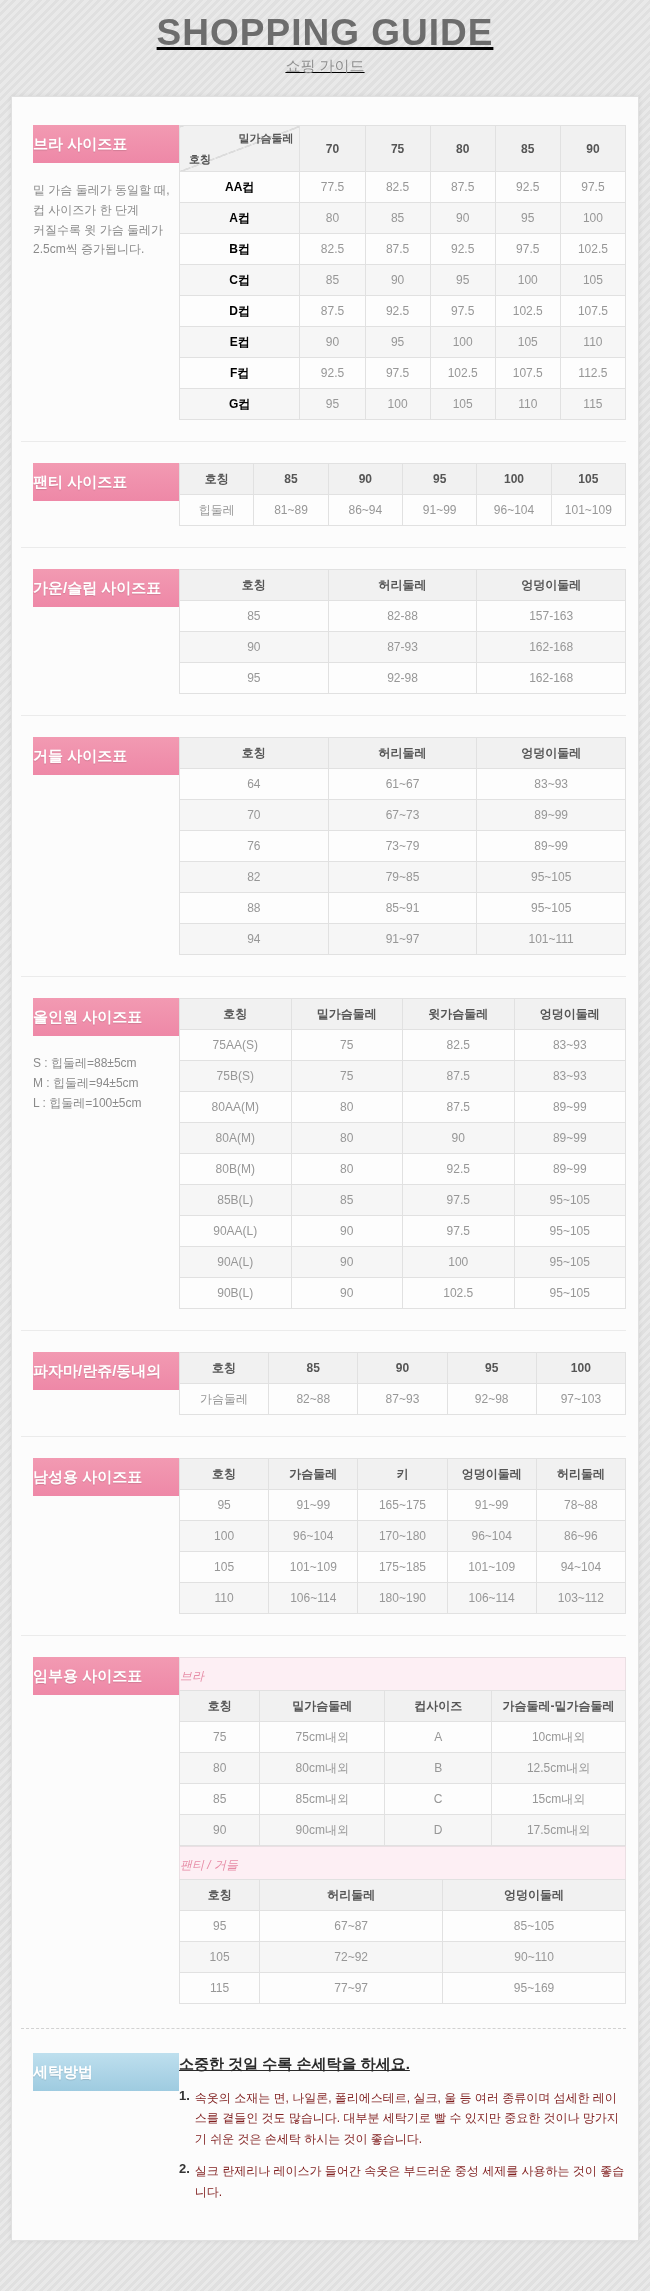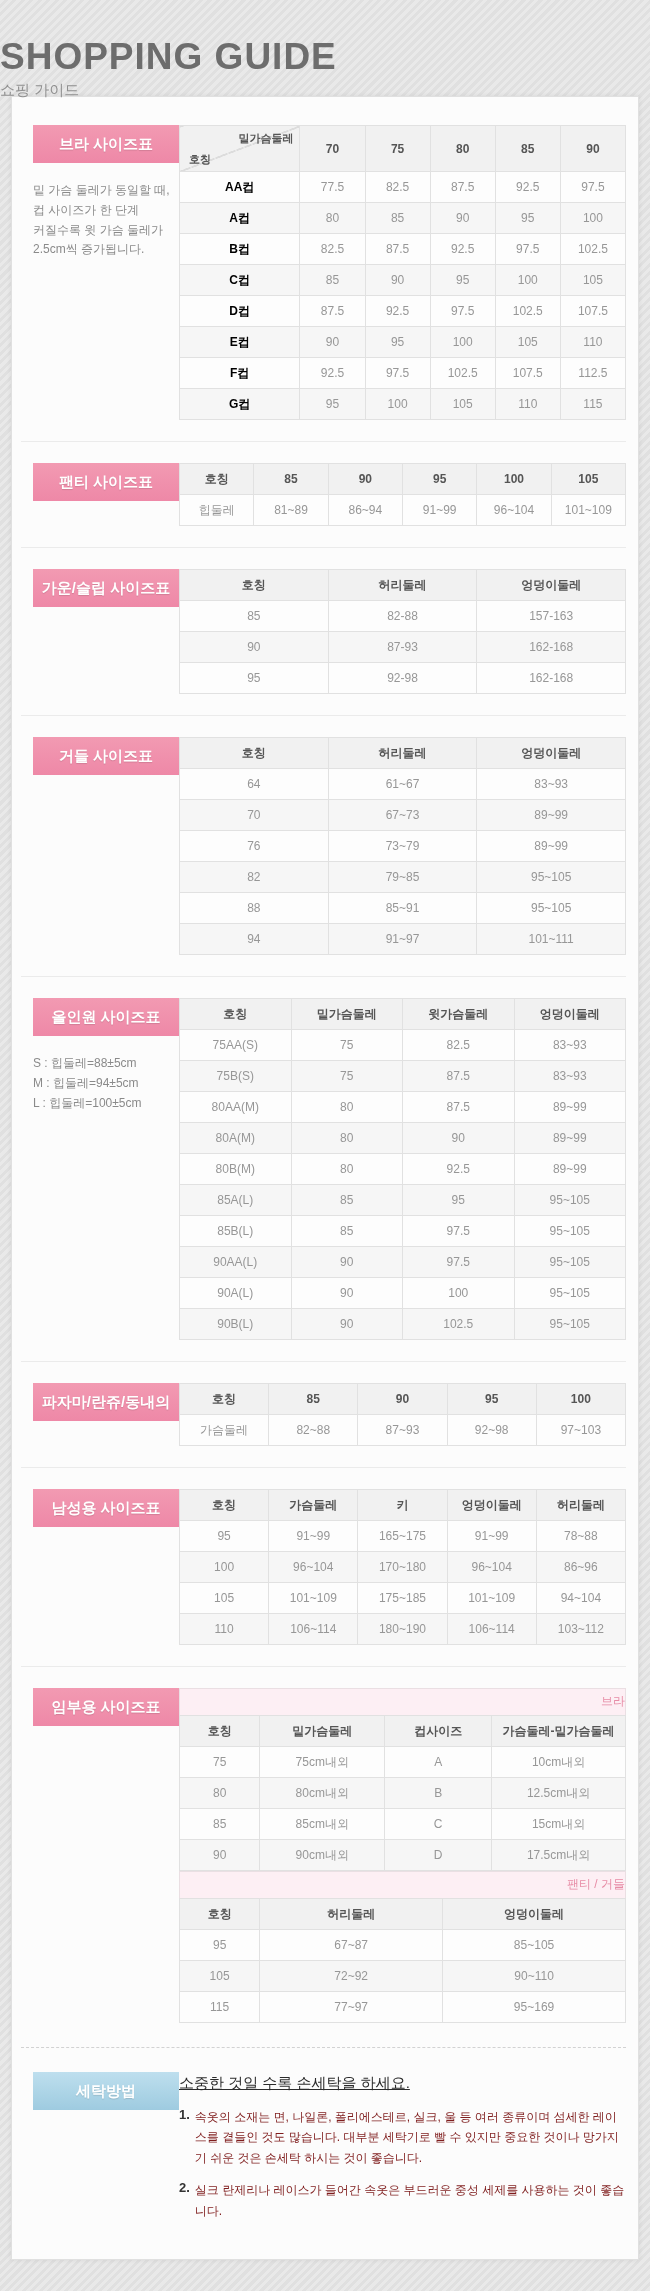--- a/index.html
+++ b/index.html
@@ -3,34 +3,34 @@
 <meta charset="utf-8">
 <style>
   * { margin:0; padding:0; box-sizing:border-box; }
   html,body { width:650px; }
   body {
     height:2291px; overflow:hidden;
     font-family:"Liberation Sans","DejaVu Sans",sans-serif;
     background:repeating-linear-gradient(135deg,#e9e9e9 0 3px,#e0e0e0 3px 6px);
   }
   
-  .page-header { text-align:left; padding-top:36px; height:96px; }
+  .page-header { text-align:center; padding-top:12px; height:96px;text-decoration:underline; }
   .page-title { font-size:37px; font-weight:bold; color:#6d6d6d; letter-spacing:1px; }
   .page-subtitle { font-size:15px; color:#8f8f8f; margin-top:3px; }
   
   .card {
     width:628px; margin:0 auto; background:#fcfcfc;
     border:1px solid #e0e0e0; box-shadow:0 0 5px rgba(0,0,0,.08);
     padding:28px 12px 26px 9px;
   }
   .section { display:flex; align-items:flex-start; }
   .side { width:158px; flex-shrink:0; padding-left:12px; }
   .content { flex:1; min-width:0; }
   .label {
-    width:146px; height:38px; line-height:38px; text-align:center;
+    width:146px; height:38px; line-height:38px; text-align:left;
     color:#fff; font-size:15px; font-weight:bold;
     background:linear-gradient(var(--accent-pink-light,#f29ab2),var(--accent-pink,#ee88a7));
     text-shadow:0 1px 1px rgba(0,0,0,.12);
   }
   .label.blue { background:linear-gradient(var(--accent-blue-light,#bedfee),var(--accent-blue,#9ecbe0)); }
   .side-note { margin-top:18px; font-size:12px; color:#8a8a8a; line-height:1.65; }
   .divider { height:1px; background:#ebebeb; margin:21px 0; }
   .divider.dashed { background:none; border-top:1px dashed #d2d2d2; margin:24px 0; }
   
   table { width:100%; border-collapse:collapse; table-layout:fixed; font-size:12px; color:#979797; }
@@ -41,27 +41,27 @@
   tbody tr:nth-child(even) td { background:#f6f6f6; }
   td.row-label { color:#000000; font-weight:bold; }
   
   .t-bra thead th { height:46px; }
   .t-bra th.corner { width:27%; position:relative; padding:0;
     background:linear-gradient(to bottom right,#f1f1f1 49.5%,#c7c7c7 49.5%,#c7c7c7 50.5%,#f1f1f1 50.5%); }
   .t-bra th.corner .ct { position:absolute; top:5px; right:6px; font-size:11px; }
   .t-bra th.corner .cb { position:absolute; bottom:5px; left:9px; font-size:11px; }
   
   .band { border:1px solid #eadfe3; border-bottom:none; background:var(--band-pink-bg,#fdeff4);
-          color:var(--band-pink-text,#e78ca6); font-size:12px; text-align:right; padding:4px 0 5px; }
+          color:var(--band-pink-text,#e78ca6); font-size:12px; text-align:left; padding:10px 0 5px;font-style:italic; }
   .t-mbra th:nth-child(1){width:18%} .t-mbra th:nth-child(2){width:28%}
   .t-mbra th:nth-child(3){width:24%} .t-mbra th:nth-child(4){width:30%}
   .t-mpan th:nth-child(1){width:18%}
   .mt { margin-top:0; }
   
-  .wash-heading { font-size:15px; font-weight:normal; color:#2b2b2b; text-decoration:underline;
+  .wash-heading { font-size:15px; font-weight:bold; color:#2b2b2b; text-decoration:underline;
                   margin:2px 0 14px; }
   .wash-item { display:flex; margin-bottom:12px; }
   .wash-num { font-size:13px; font-weight:bold; color:#333; margin-right:5px; white-space:nowrap; }
   .wash-text { font-size:12px; color:#7f1d1d; line-height:1.7; }
 </style>
 </head>
 <body>
 
 <div class="page-header">
   <div class="page-title">SHOPPING GUIDE</div>
@@ -330,26 +330,20 @@
               <td>90</td>
               <td>89~99</td>
             </tr>
             <tr>
               <td>80B(M)</td>
               <td>80</td>
               <td>92.5</td>
               <td>89~99</td>
             </tr>
             <tr>
-              <td>85A(L)</td>
-              <td>85</td>
-              <td>95</td>
-              <td>95~105</td>
-            </tr>
-            <tr>
               <td>85B(L)</td>
               <td>85</td>
               <td>97.5</td>
               <td>95~105</td>
             </tr>
             <tr>
               <td>90AA(L)</td>
               <td>90</td>
               <td>97.5</td>
               <td>95~105</td>

